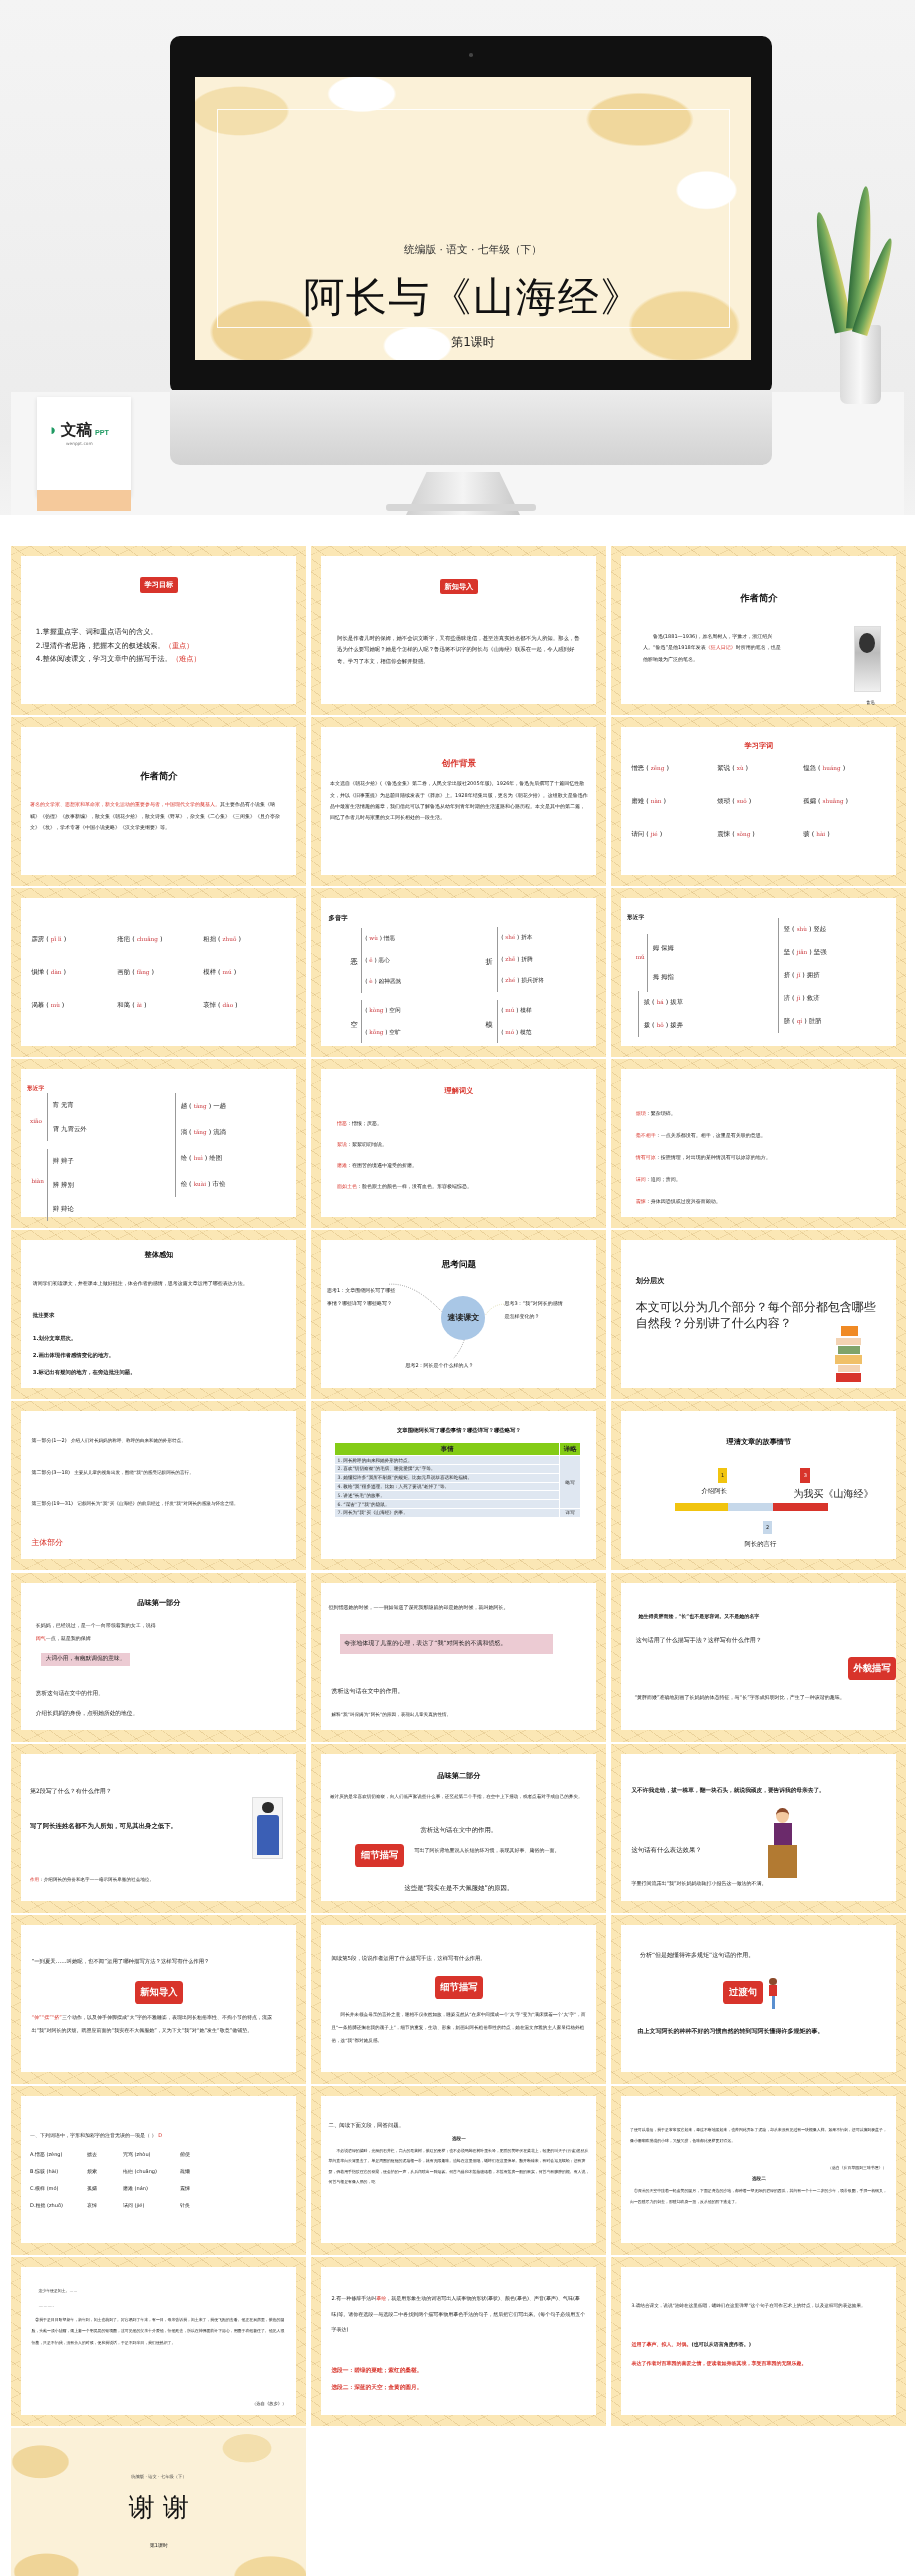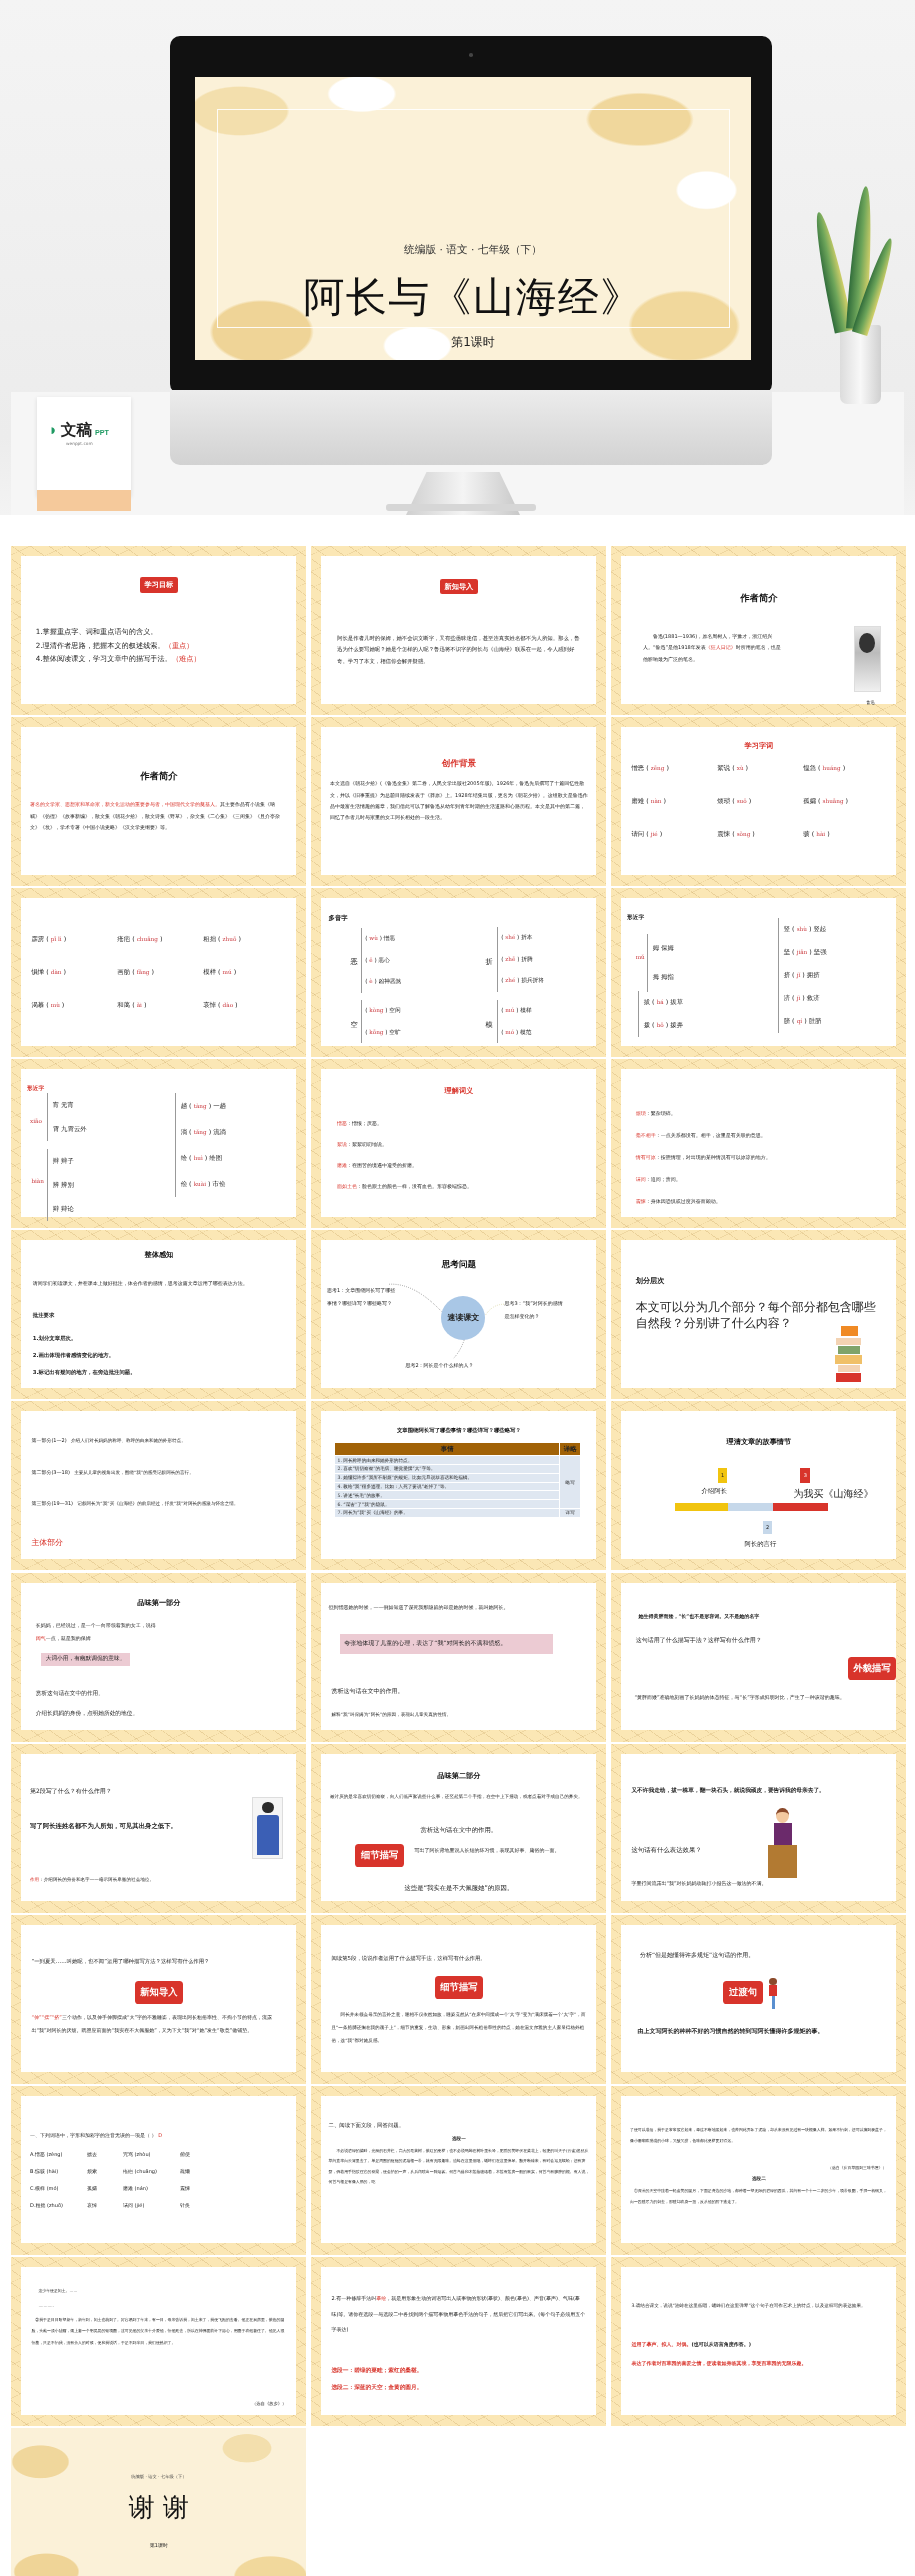--- a/index.html
+++ b/index.html
@@ -44,21 +44,21 @@
 .t-title{font-weight:bold;font-size:8.6px;color:#111;text-align:center}
 .t-red{color:#d8342b}
 .txt{font-size:6.4px;line-height:12px;color:#222}
 .txt.sm{font-size:5.4px;line-height:10.7px}
 .serif{font-family:"DejaVu Serif",serif}
 .bold{font-weight:bold}
 .py{color:#c9353a;font-family:"DejaVu Serif",serif;font-size:5.7px}
 .hl{background:#eccbd3;padding:2.9px 4.3px}
 .table{border-collapse:collapse;font-size:4.6px;width:207px;background:#dfe7f1}
 .table td,.table th{border:0.7px solid #fff;padding:1.4px 2.1px;text-align:left}
-.table th{background:#a16207;font-size:6.4px;text-align:center}
+.table th{background:#84cc16;font-size:6.4px;text-align:center}
 .circle{width:44px;height:44px;border-radius:50%;background:#a9c7e6;display:flex;align-items:center;justify-content:center;font-weight:bold;font-size:7.9px;text-align:center;line-height:10.7px}
 </style>
 </head>
 <body>
 
 <div class="hero">
   <div class="desk"></div>
   <div class="monitor" style="left:170px;top:36px;width:602px;height:358px">
     <div class="cam"></div>
   </div>

